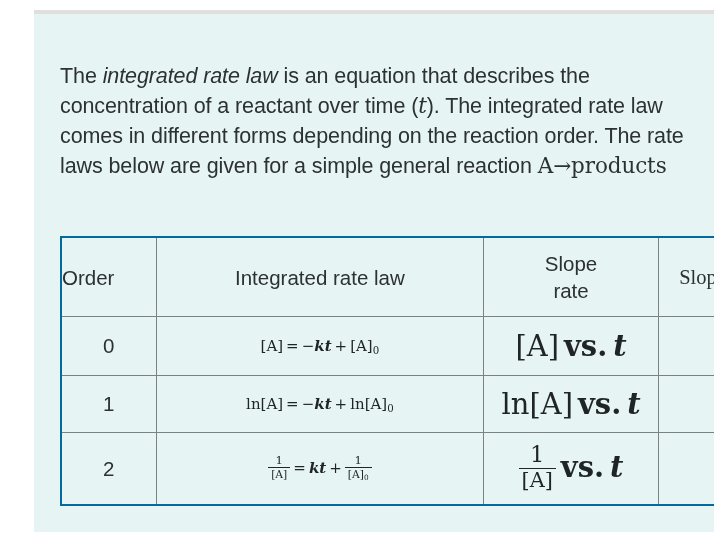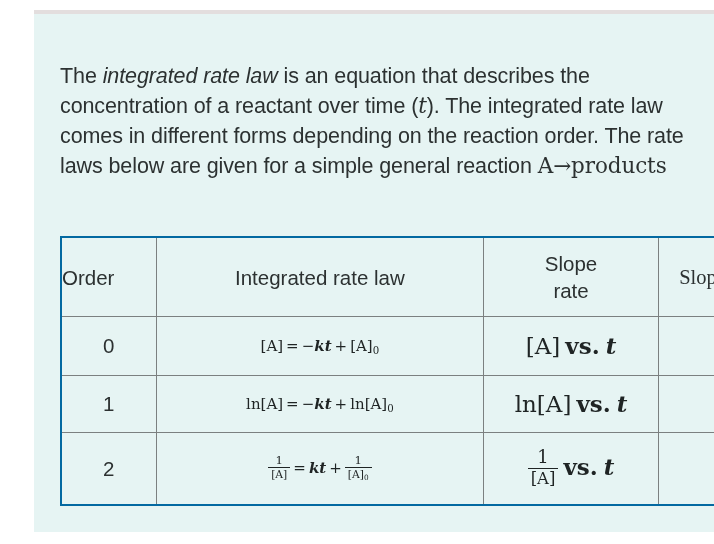--- a/index.html
+++ b/index.html
@@ -100,21 +100,21 @@
     color: #2c3131;
   }
   td.slope-cell {
     text-align: right;
     padding-right: 15px;
   }
   td.law-cell {
     font-size: 15px;
   }
   td.graph-cell {
-    font-size: 23px;
+    font-size: 29px;
   }
 
   
   .mf {              
     font-family: "DejaVu Serif", "Liberation Serif", serif;
     white-space: nowrap;
   }
   .mi {              
     font-family: "DejaVu Serif", "Liberation Serif", serif;
     font-style: italic;

